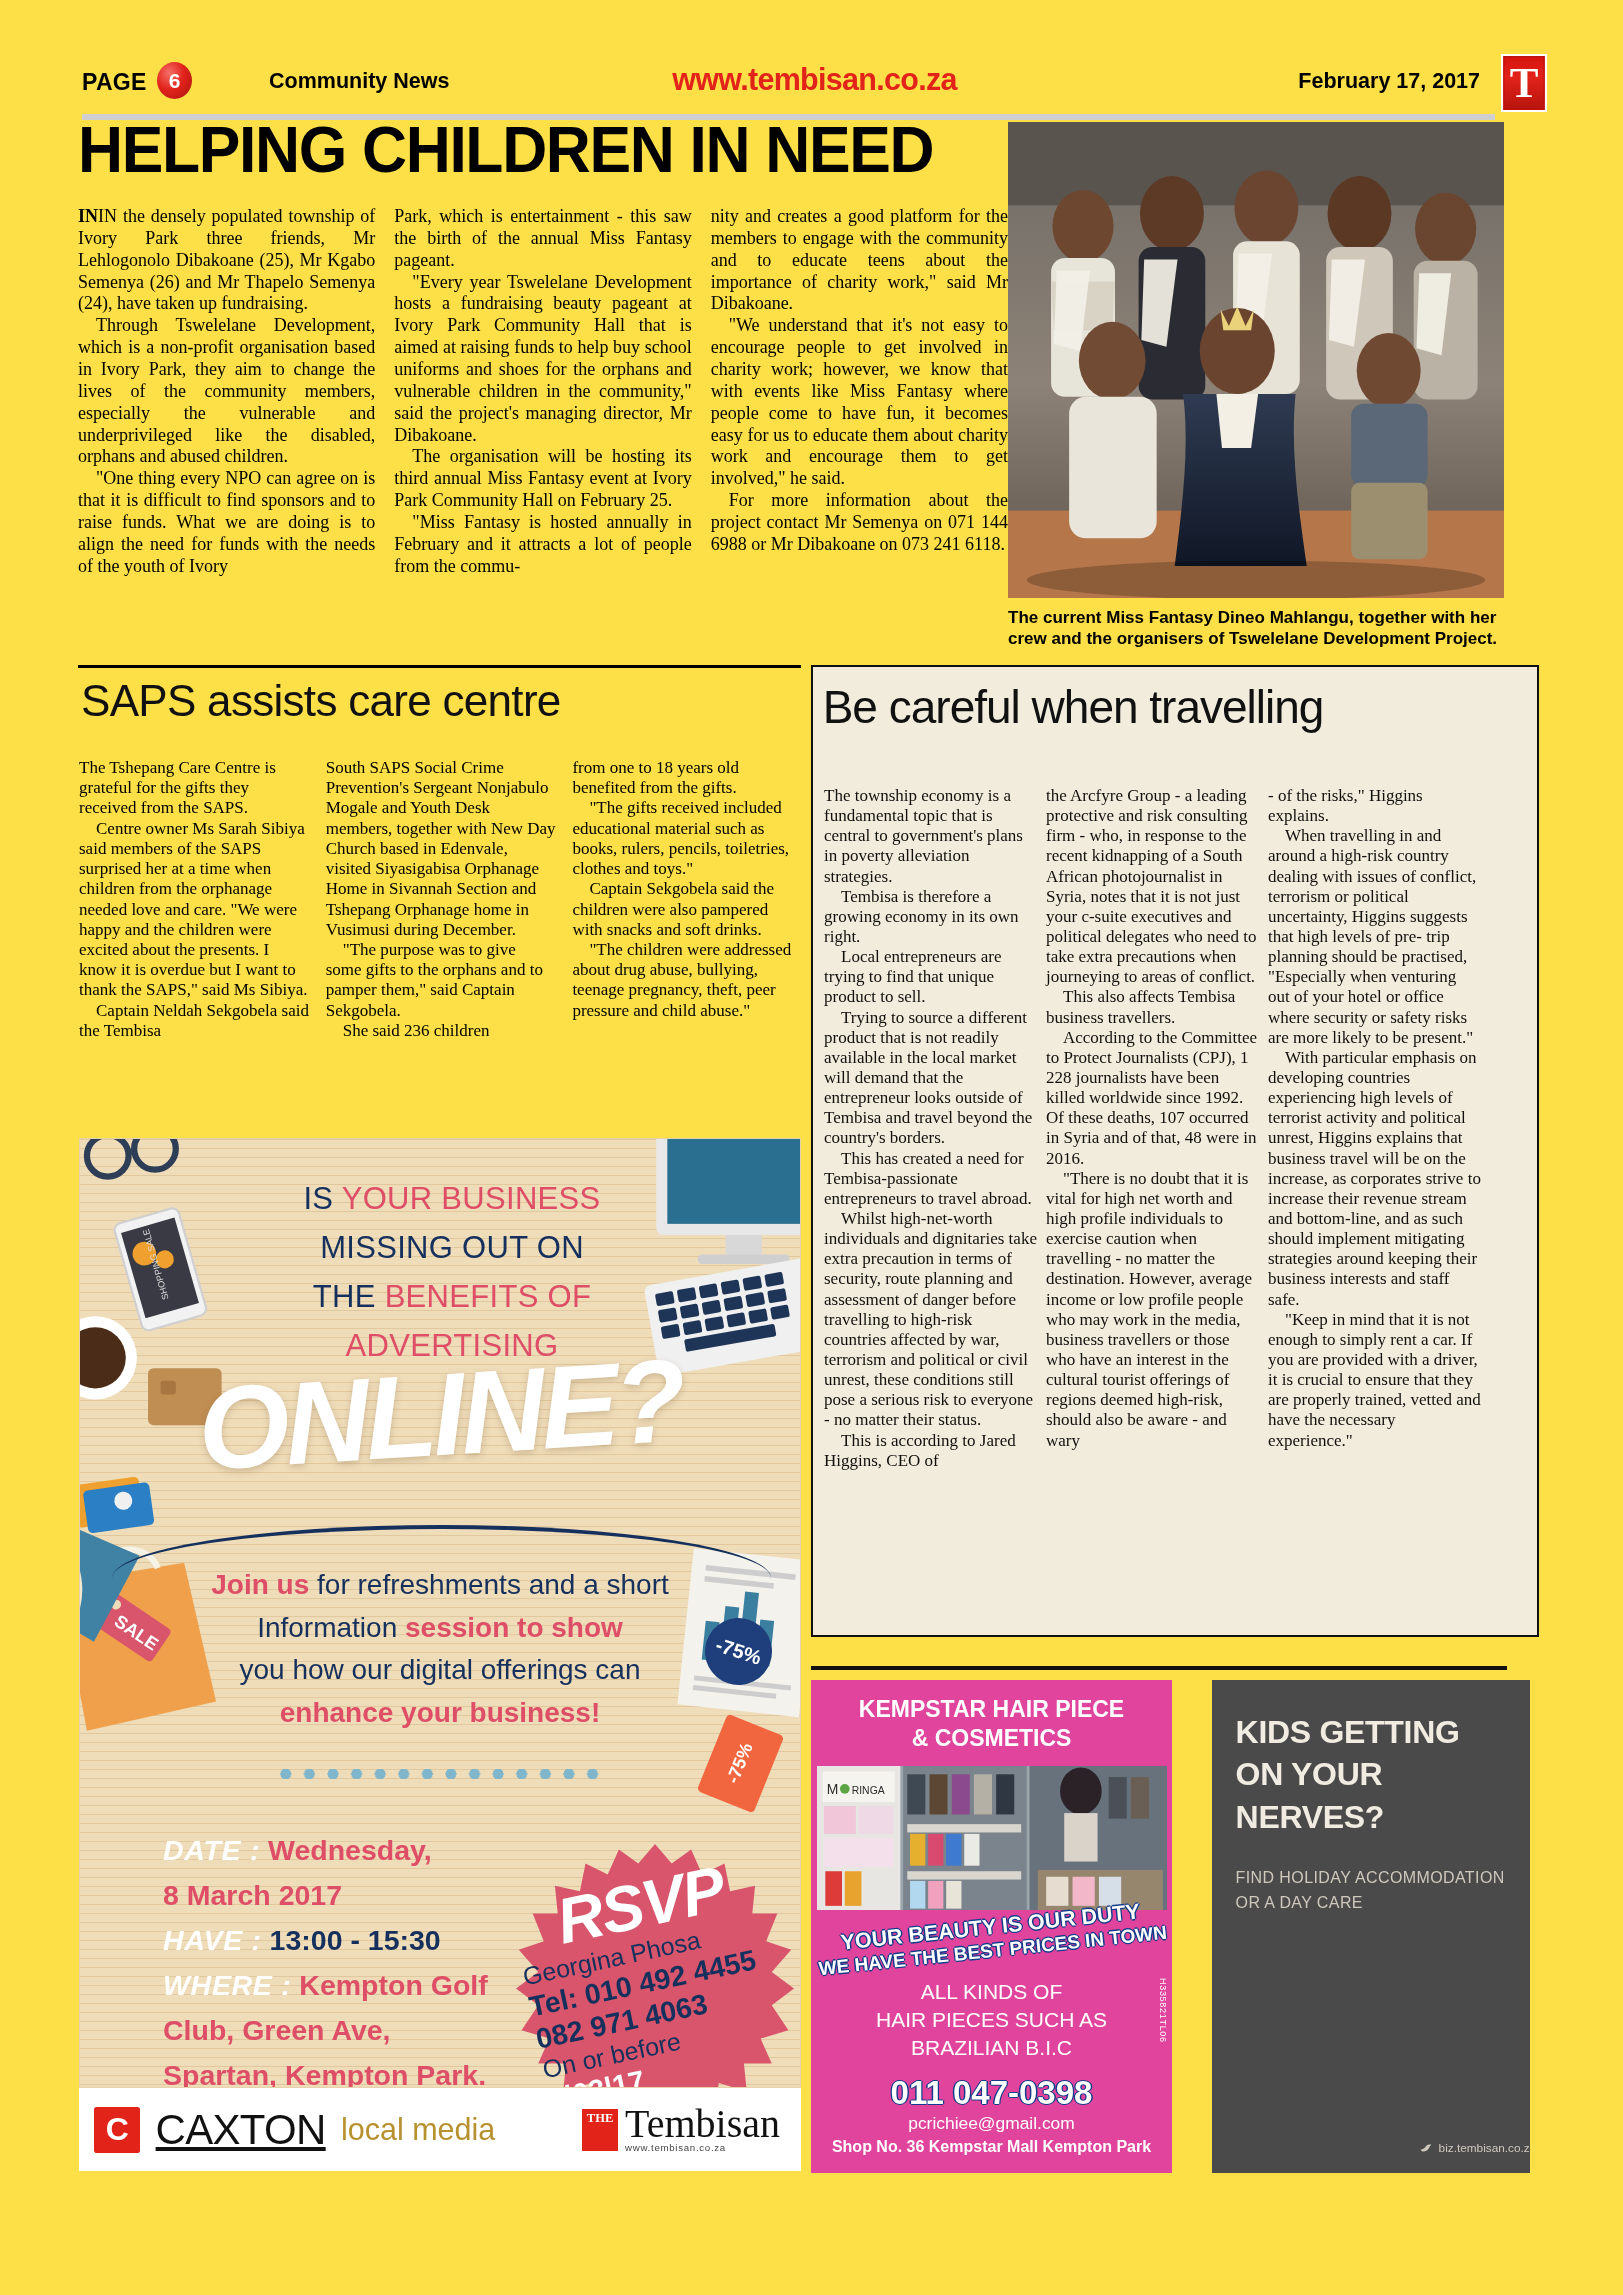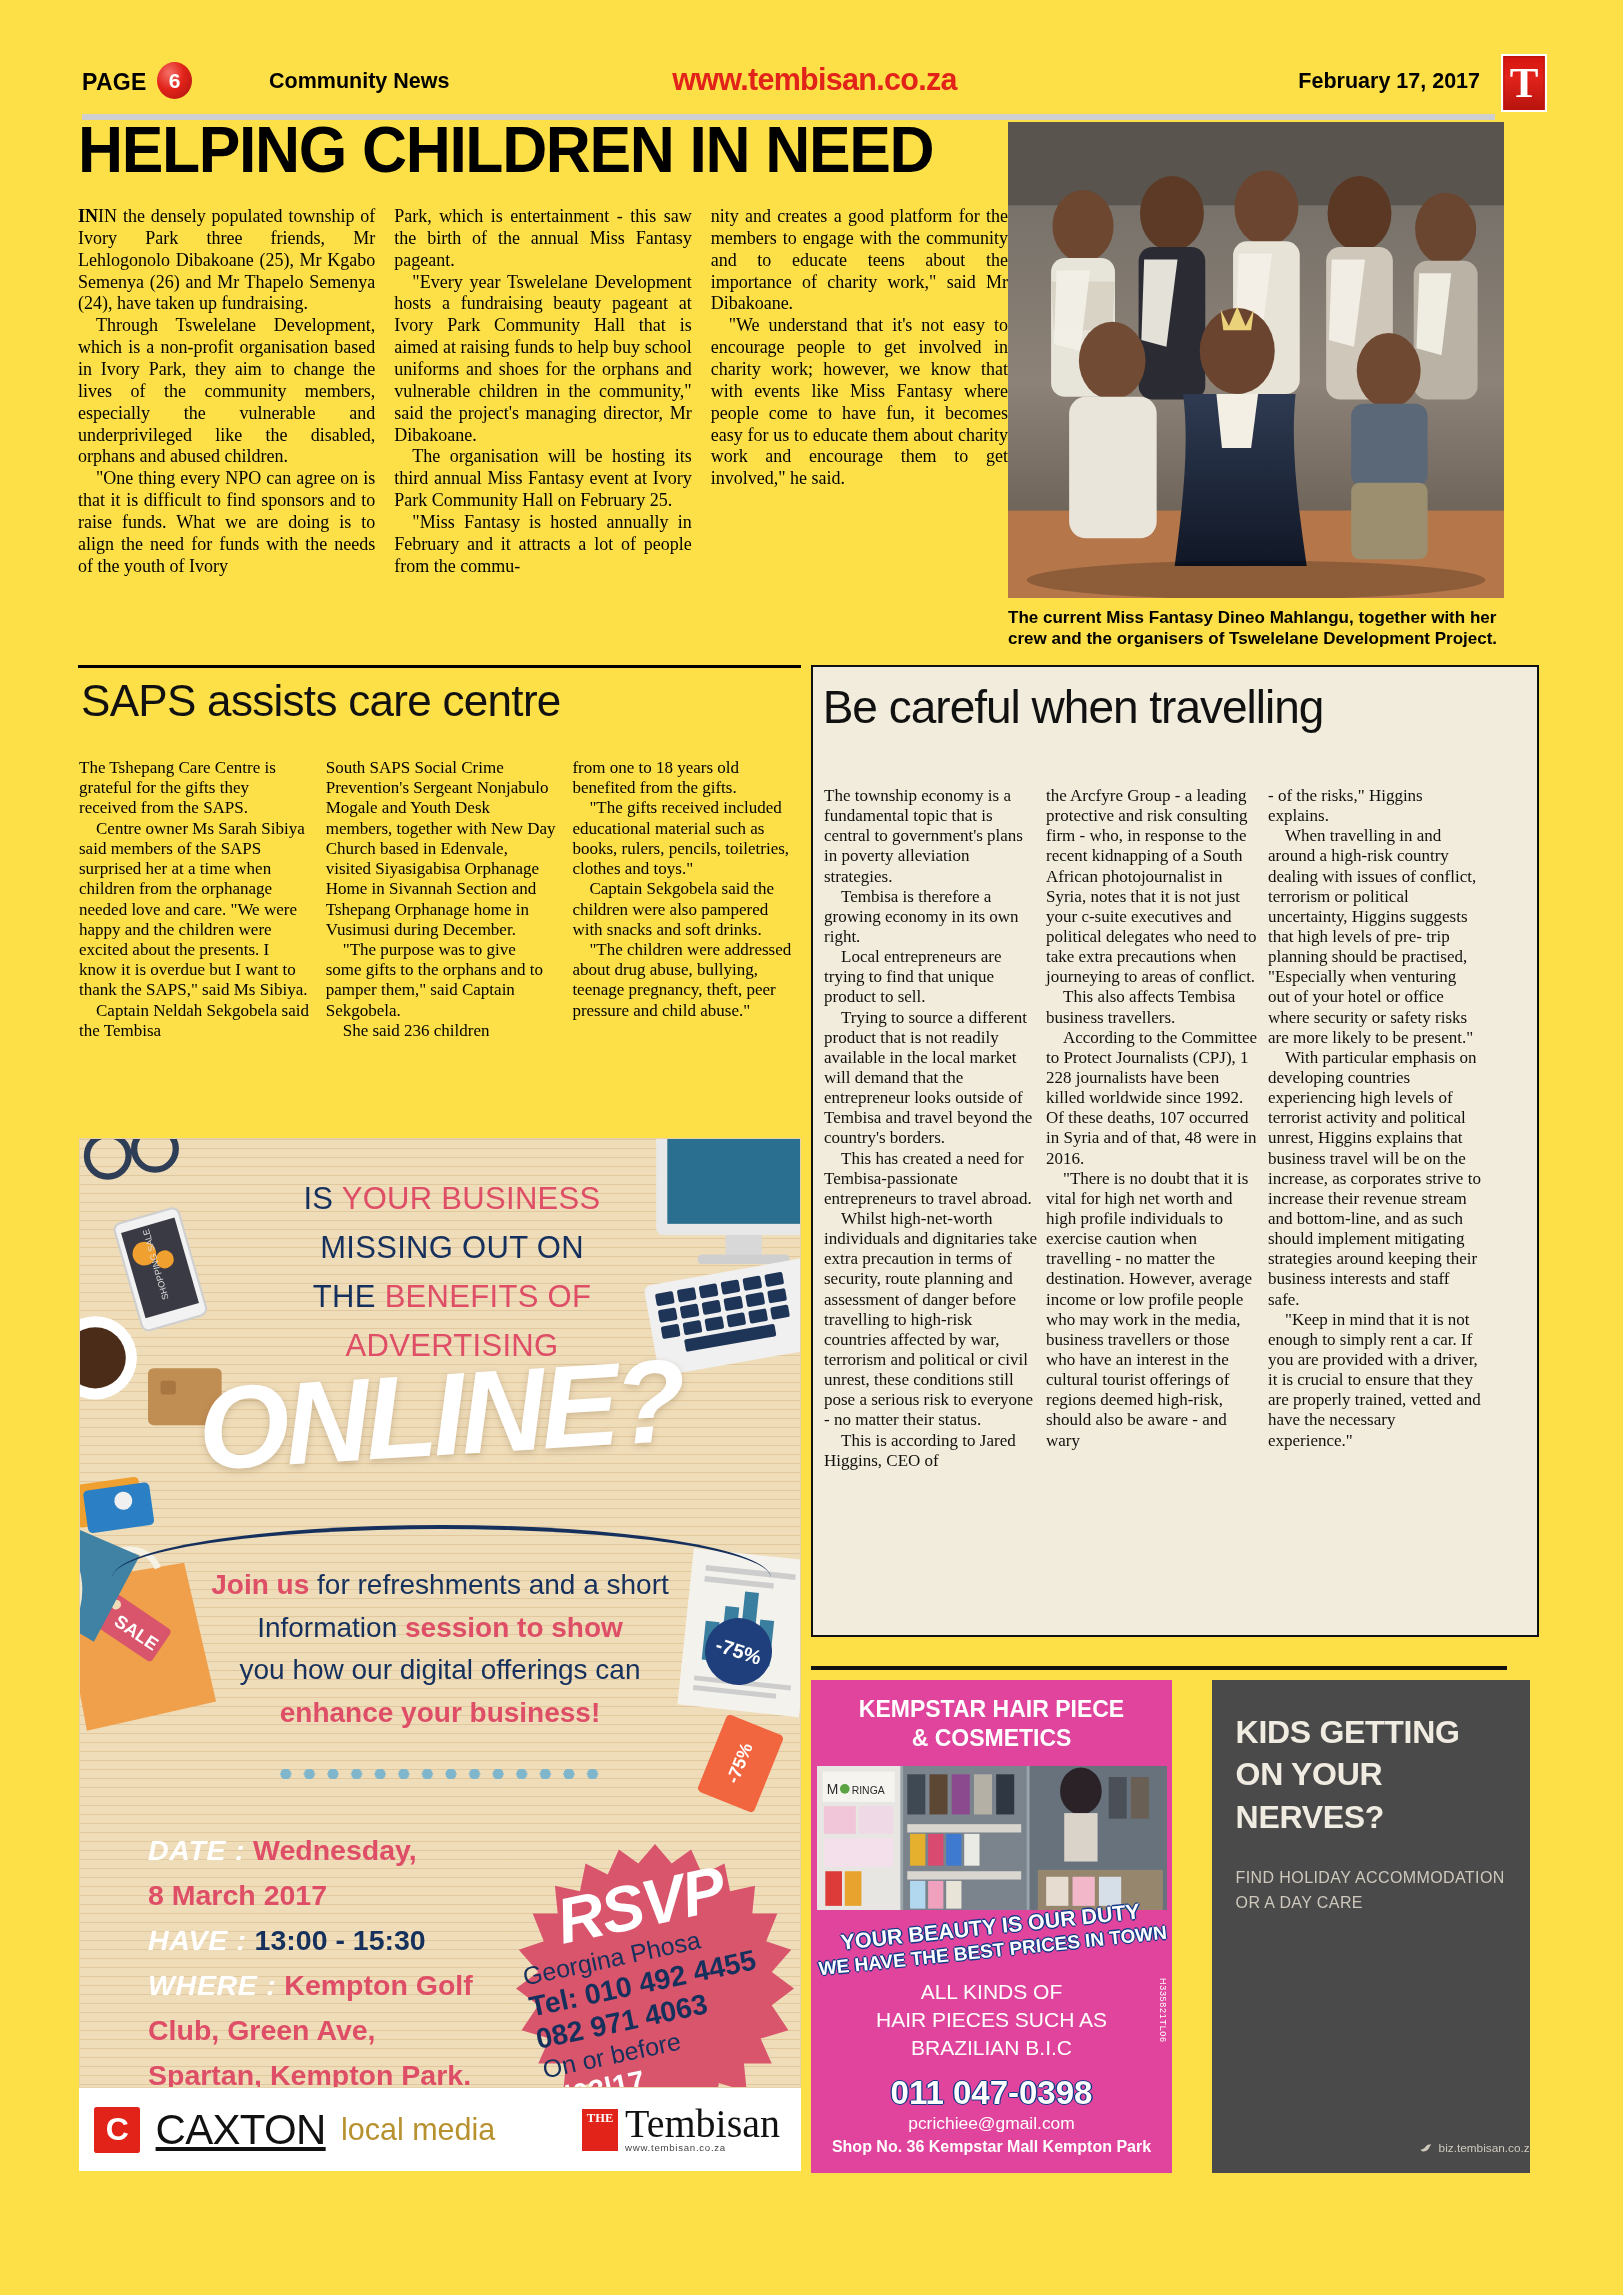--- a/index.html
+++ b/index.html
@@ -69,21 +69,21 @@
   .ad-head .pink{color:#de4e66;}
   .online-word{position:absolute;left:0;right:0;top:208px;text-align:center;
       font-family:"Liberation Sans",sans-serif;font-weight:bold;font-style:italic;font-size:117px;color:#fff;
       letter-spacing:-4.2px;text-shadow:0 2.8px 7px rgba(120,90,45,.28);transform:rotate(-3.5deg);}
   .ad-swoosh{position:absolute;left:32px;top:386px;width:659px;height:49px;border-top:4.9px solid #15305c;border-radius:50%/100% 100% 0 0;}
   .ad-body{position:absolute;left:0;right:0;top:425px;text-align:center;
       font-family:"Liberation Sans",sans-serif;font-size:28px;line-height:1.52;color:#15305c;}
   .ad-body b{color:#de4e66;}
   .ad-dots{position:absolute;left:194px;top:630px;width:333px;height:9.7px;
       background-image:radial-gradient(circle, #7fb6cc 42%, transparent 44%);background-size:23.6px 9.7px;}
-  .ad-details{position:absolute;left:68px;top:689px;width:389px;
+  .ad-details{position:absolute;left:83px;top:689px;width:389px;
       font-family:"Liberation Sans",sans-serif;font-size:28.5px;line-height:1.58;color:#de4e66;font-weight:bold;}
   .ad-details .lbl{color:#ffffff;font-style:italic;font-weight:bold;letter-spacing:0.7px;}
   .ad-details .dark{color:#15305c;font-weight:bold;}
   .rsvp{position:absolute;left:436px;top:705px;width:278px;height:278px;}
   .rsvp .starburst{position:absolute;inset:0;background:#d8556c;
       clip-path:polygon(50% 0%,56% 7%,63% 2%,67% 11%,75% 7%,77% 17%,86% 15%,85% 25%,94% 25%,90% 35%,99% 38%,92% 46%,100% 52%,92% 58%,98% 67%,88% 70%,92% 79%,82% 79%,83% 89%,73% 86%,71% 96%,62% 91%,56% 99%,50% 92%,44% 99%,38% 91%,29% 96%,27% 86%,17% 89%,18% 79%,8% 79%,12% 70%,2% 67%,8% 58%,0% 52%,8% 46%,1% 38%,10% 35%,6% 25%,15% 25%,14% 15%,23% 17%,25% 7%,33% 11%,37% 2%,44% 7%);}
   .rsvp-label{position:absolute;left:40px;top:23.6px;font-family:"Liberation Sans",sans-serif;font-weight:bold;font-style:italic;
       font-size:64px;color:#fff;transform:rotate(-12deg);letter-spacing:-1.4px;}
   .rsvp-lines{position:absolute;left:18px;top:92px;width:243px;transform:rotate(-12deg);
       font-family:"Liberation Sans",sans-serif;color:#15305c;line-height:1.16;}
@@ -163,20 +163,21 @@
     </div>
     <div class="lead-col">
       <p class="first">Park, which is entertainment - this saw the birth of the annual Miss Fantasy pageant.</p>
       <p>"Every year Tswelelane Development hosts a fundraising beauty pageant at Ivory Park Community Hall that is aimed at raising funds to help buy school uniforms and shoes for the orphans and vulnerable children in the community," said the project's managing director, Mr Dibakoane.</p>
       <p>The organisation will be hosting its third annual Miss Fantasy event at Ivory Park Community Hall on February 25.</p>
       <p>"Miss Fantasy is hosted annually in February and it attracts a lot of people from the commu-</p>
     </div>
     <div class="lead-col">
       <p class="first">nity and creates a good platform for the members to engage with the community and to educate teens about the importance of charity work," said Mr Dibakoane.</p>
       <p>"We understand that it's not easy to encourage people to get involved in charity work; however, we know that with events like Miss Fantasy where people come to have fun, it becomes easy for us to educate them about charity work and encourage them to get involved," he said.</p>
+      <p>For more information about the project contact Mr Semenya on 071 144 6988 or Mr Dibakoane on 073 241 6118.</p>
     </div>
   </div>
 
   <div class="photo-wrap">
     <svg viewBox="0 0 714 686" preserveAspectRatio="none">
       <defs>
         <linearGradient id="bgw" x1="0" y1="0" x2="0" y2="1">
           <stop offset="0%" stop-color="#6d6a64"></stop>
             <stop offset="55%" stop-color="#8d8277"></stop>
             <stop offset="100%" stop-color="#5a5148"></stop>

